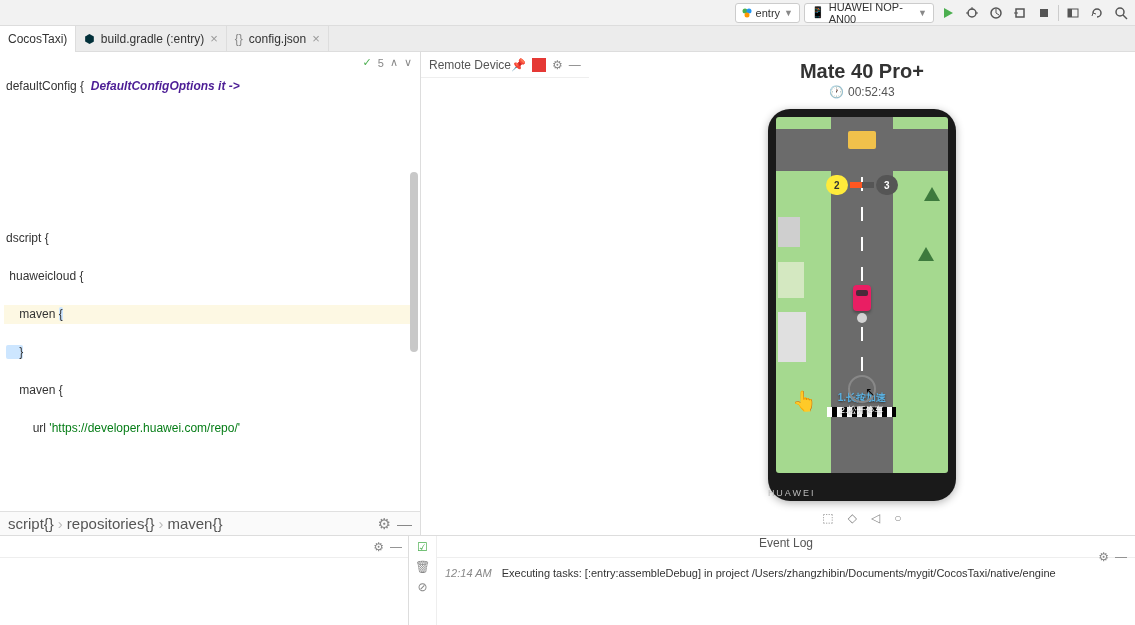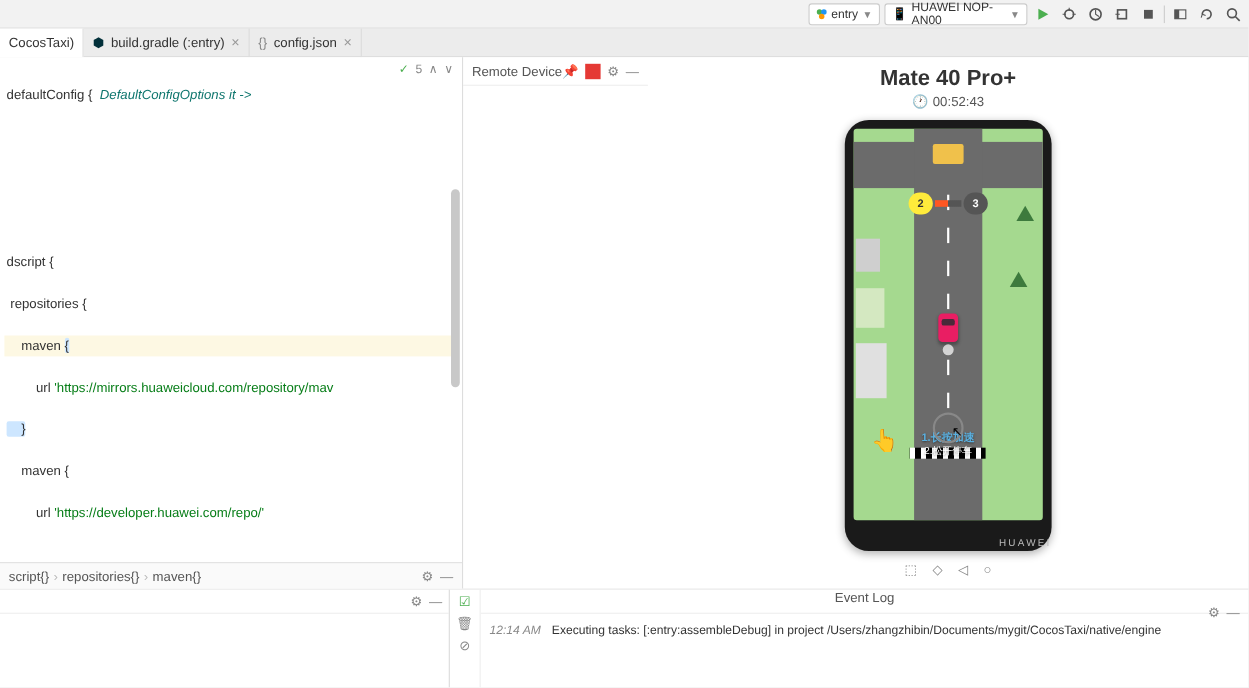--- a/index.html
+++ b/index.html
@@ -20,43 +20,43 @@
 .editor-header-overlay { position: absolute; top: 4px; right: 8px; display: flex; align-items: center; gap: 6px; z-index: 5; font-size: 11px; }
 .editor-check { color: #4caf50; }
 .editor-count { color: #888; }
 .editor-arrow { color: #888; cursor: pointer; }
 
 .code-area { flex: 1; padding: 6px 4px; font-family: "Menlo", "Consolas", monospace; font-size: 12px; line-height: 19px; white-space: pre; overflow: hidden; position: relative; }
 .code-line { padding-left: 2px; }
 .code-line.highlight { background: #fdf8e3; }
 .kw-green { color: #067d17; }
 .kw-num { color: #1750eb; }
-.kw-gray { color: #0f766e; font-style: italic; }
+.kw-gray { color: #4c1d95; font-style: italic; font-weight: bold; }
 .brace-hl { background: #cde6ff; border-radius: 2px; }
 .scrollbar-v { position: absolute; right: 2px; top: 120px; width: 8px; height: 180px; background: #c8c8c8; border-radius: 4px; }
 
-.breadcrumb-bar { height: 24px; border-top: 1px solid #e0e0e0; background: #fafafa; display: flex; align-items: center; padding: 0 8px; font-size: 12px; color: #555; gap: 4px; }
+.breadcrumb-bar { height: 24px; border-top: 1px solid #e0e0e0; background: #fafafa; display: flex; align-items: center; padding: 0 8px; font-size: 15px; color: #555; gap: 4px; }
 .bc-sep { color: #bbb; }
 .breadcrumb-actions { margin-left: auto; display: flex; gap: 6px; color: #888; }
 
 .device-pane { flex: 1; background: #fff; border-left: 1px solid #ddd; display: flex; }
 .device-header { height: 26px; border-bottom: 1px solid #eee; display: flex; align-items: center; padding: 0 8px; font-size: 12px; color: #555; }
 .device-header-icons { margin-left: auto; display: flex; gap: 6px; align-items: center; }
 .pin-icon { color: #888; cursor: pointer; }
 .red-stop { width: 14px; height: 14px; background: #e53935; }
 .gear-icon { color: #888; cursor: pointer; }
 .minimize-icon { color: #888; cursor: pointer; }
 
 .device-content { flex: 1; display: flex; flex-direction: column; align-items: center; padding-top: 8px; }
 .device-title { font-size: 20px; font-weight: 600; color: #333; }
 .device-timer { font-size: 12px; color: #555; margin-top: 2px; display: flex; align-items: center; gap: 4px; }
 
 .phone-frame { width: 188px; height: 392px; background: #1a1a1a; border-radius: 22px; margin-top: 10px; padding: 8px; position: relative; box-shadow: 0 2px 8px rgba(0,0,0,0.3); }
 .phone-screen { width: 100%; height: calc(100% - 20px); background: #a5d98f; border-radius: 3px; position: relative; overflow: hidden; }
-.phone-brand { position: absolute; bottom: 3px; left: 0; right: 0; text-align: right; font-size: 9px; color: #bbb; letter-spacing: 2px; }
+.phone-brand { position: absolute; bottom: 3px; left: 0; right: 0; text-align: left; font-size: 9px; color: #bbb; letter-spacing: 2px; }
 
 .road { position: absolute; left: 50%; top: 0; bottom: 0; width: 62px; transform: translateX(-50%); background: #6b6b6b; }
 .road-line { position: absolute; left: 50%; width: 2px; background: #fff; transform: translateX(-50%); }
 .cross-road { position: absolute; top: 12px; left: 0; right: 0; height: 42px; background: #6b6b6b; }
 .tree { position: absolute; width: 0; height: 0; border-left: 8px solid transparent; border-right: 8px solid transparent; border-bottom: 14px solid #3d7a3d; }
 .house { position: absolute; background: #cfcfcf; }
 .car-main { position: absolute; left: 50%; top: 168px; transform: translateX(-50%); width: 18px; height: 26px; background: #e91e63; border-radius: 4px; box-shadow: 0 2px 3px rgba(0,0,0,0.3); }
 .car-main::after { content: ""; position: absolute; top: 5px; left: 3px; right: 3px; height: 6px; background: #4a2a3a; border-radius: 2px; }
 .car-smoke { position: absolute; left: 50%; top: 196px; transform: translateX(-50%); width: 10px; height: 10px; background: #fff; border-radius: 50%; opacity: 0.7; }
 .score-bar { position: absolute; top: 58px; left: 50%; transform: translateX(-50%); display: flex; align-items: center; gap: 2px; }
@@ -185,23 +185,22 @@
       <span class="editor-count">5</span>
       <span class="editor-arrow">∧</span>
       <span class="editor-arrow">∨</span>
     </div>
     <div class="code-area">
 <div class="code-line"><span>defaultConfig </span><span>{</span>  <span class="kw-gray">DefaultConfigOptions it -&gt;</span></div>
 <div class="code-line"> </div>
 <div class="code-line"> </div>
 <div class="code-line"> </div>
 <div class="code-line"><span>dscript {</span></div>
-<div class="code-line"><span> repositories {</span></div>
+<div class="code-line"><span> huaweicloud {</span></div>
 <div class="code-line highlight"><span>    maven </span><span class="brace-hl">{</span></div>
-<div class="code-line"><span>        url </span><span class="kw-green">'https://mirrors.huaweicloud.com/repository/mav</span></div>
 <div class="code-line"><span class="brace-hl">    }</span></div>
 <div class="code-line"><span>    maven {</span></div>
 <div class="code-line"><span>        url </span><span class="kw-green">'https://developer.huawei.com/repo/'</span></div>
 
 
 
 
 
 
 

